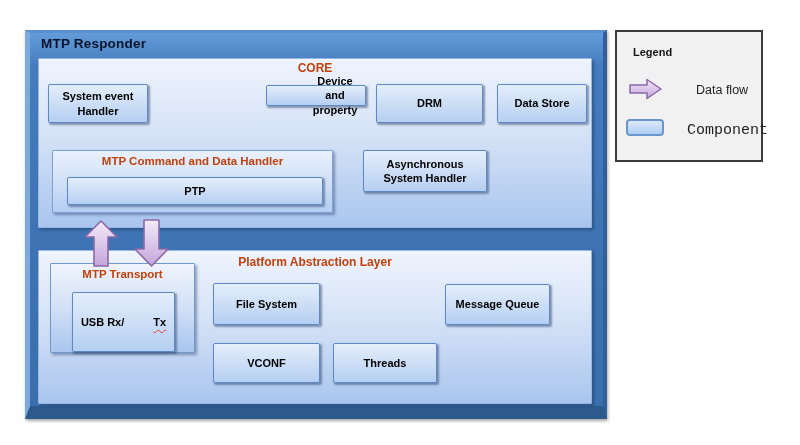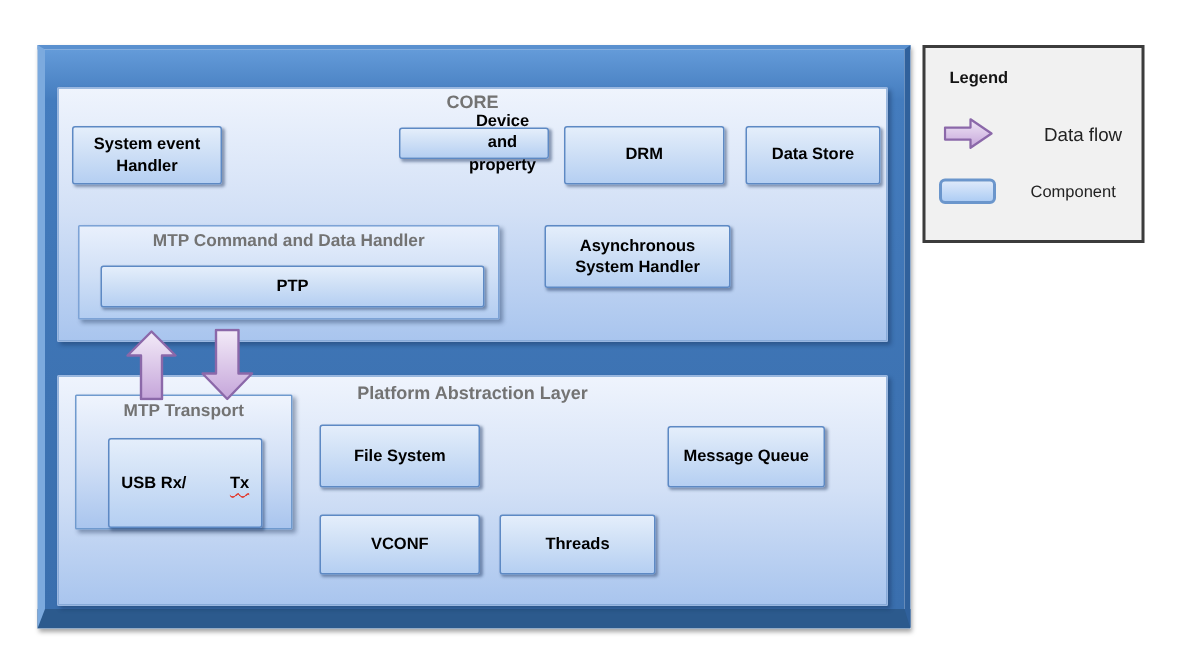--- a/index.html
+++ b/index.html
@@ -20,21 +20,21 @@
   }
 
   
   .sbox{
     position:absolute;box-sizing:border-box;border-radius:1px;
     background:linear-gradient(180deg,#eff4fd 0%,#d2e0f6 50%,#a9c5ee 100%);
     border:1px solid #9ab7e0;
     box-shadow:2px 2px 3px rgba(18,40,78,.40);
   }
   .sec-title{
-    position:absolute;font-size:12px;font-weight:bold;color:#737373;text-align:center;
+    position:absolute;font-size:12px;font-weight:bold;color:#c2410c;text-align:center;
   }
 
   
   .cbox{
     position:absolute;box-sizing:border-box;border-radius:2px;
     background:linear-gradient(180deg,#e4eefb 0%,#cfe0f6 45%,#b5cff2 100%);
     border:1px solid #5d89c4;
     box-shadow:1.5px 1.5px 2px rgba(25,48,90,.45);
     display:flex;align-items:center;justify-content:center;
     text-align:center;font-weight:bold;font-size:11px;color:#000;line-height:1.3;
@@ -81,28 +81,29 @@
     background:#f1f1f1;border:2px solid #3c3c3c;
   }
   .legend-title{position:absolute;left:16px;top:14px;font-size:11px;font-weight:bold;color:#141414;}
   .legend-arrow{position:absolute;left:12px;top:46px;}
   .legend-label-flow{position:absolute;left:79px;top:51px;font-size:12.5px;color:#222;}
   .legend-swatch{
     position:absolute;left:9px;top:87px;width:38px;height:17px;box-sizing:border-box;
     background:linear-gradient(180deg,#dde9fa 0%,#aecdf4 100%);
     border:2px solid #6b96cc;border-radius:4px;
   }
-  .legend-label-comp{position:absolute;left:70px;top:90px;font-size:11px;color:#222;}
+  .legend-label-comp{position:absolute;left:70px;top:90px;font-size:15px;color:#222;font-family:Liberation Mono, monospace;}
 </style>
 </head>
 <body>
 
 <div class="canvas">
 
   <div class="responder"></div>
+  <div class="responder-title">MTP Responder</div>
 
   <div class="sbox core"></div>
   <div class="sec-title core-title">CORE</div>
 
   <div class="cbox box-seh">System event Handler</div>
   <div class="cbox box-dev">Device and property</div>
   <div class="cbox box-drm">DRM</div>
   <div class="cbox box-dstore">Data Store</div>
 
   <div class="sbox cmd"></div>

